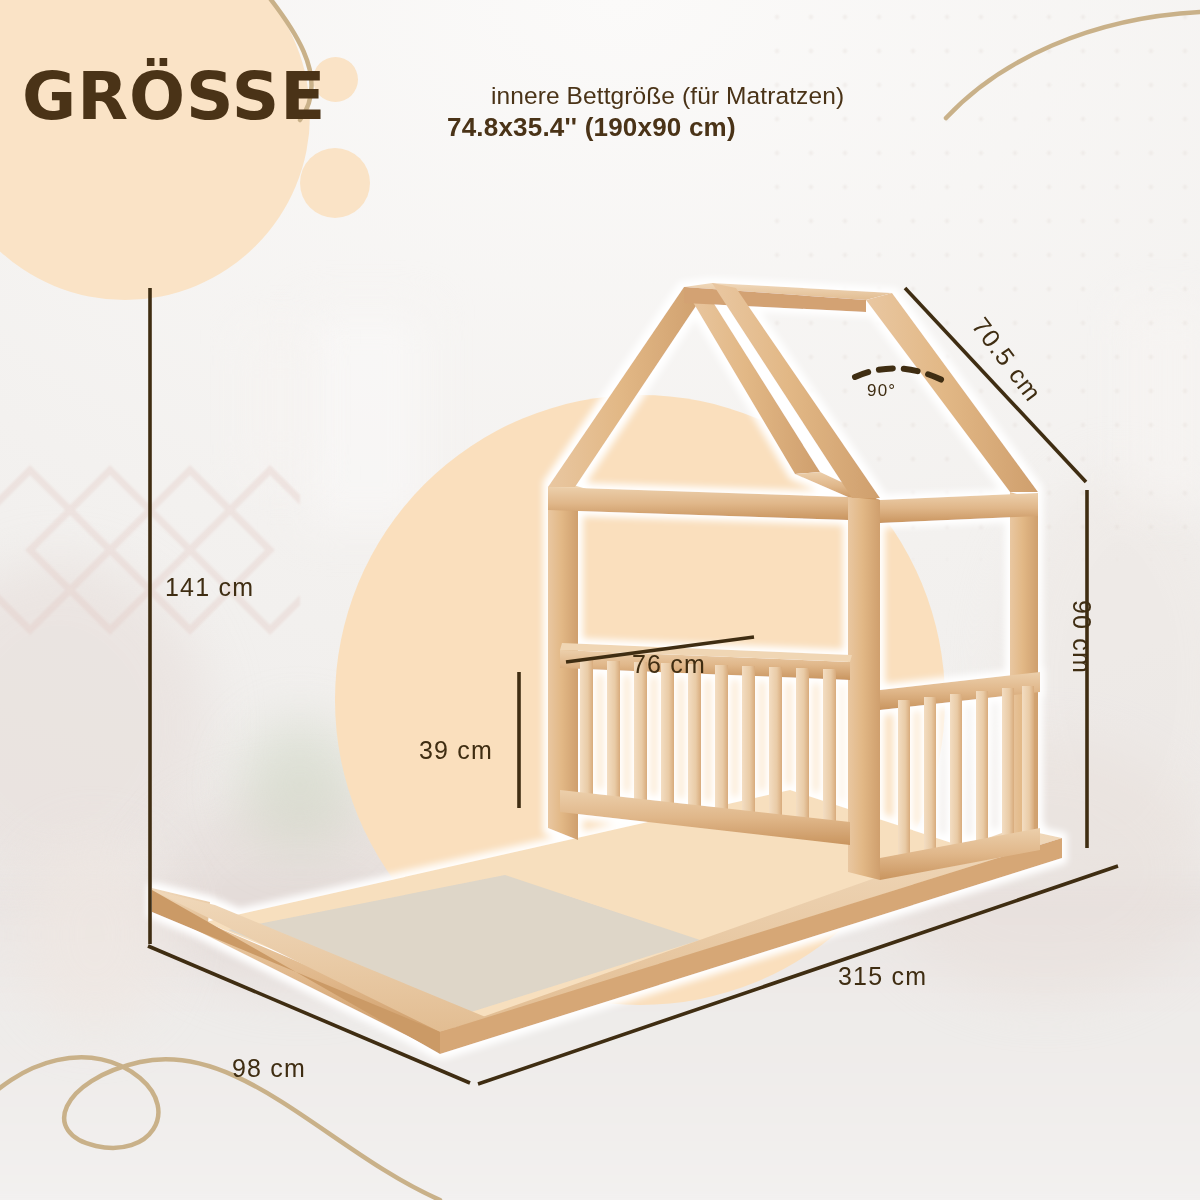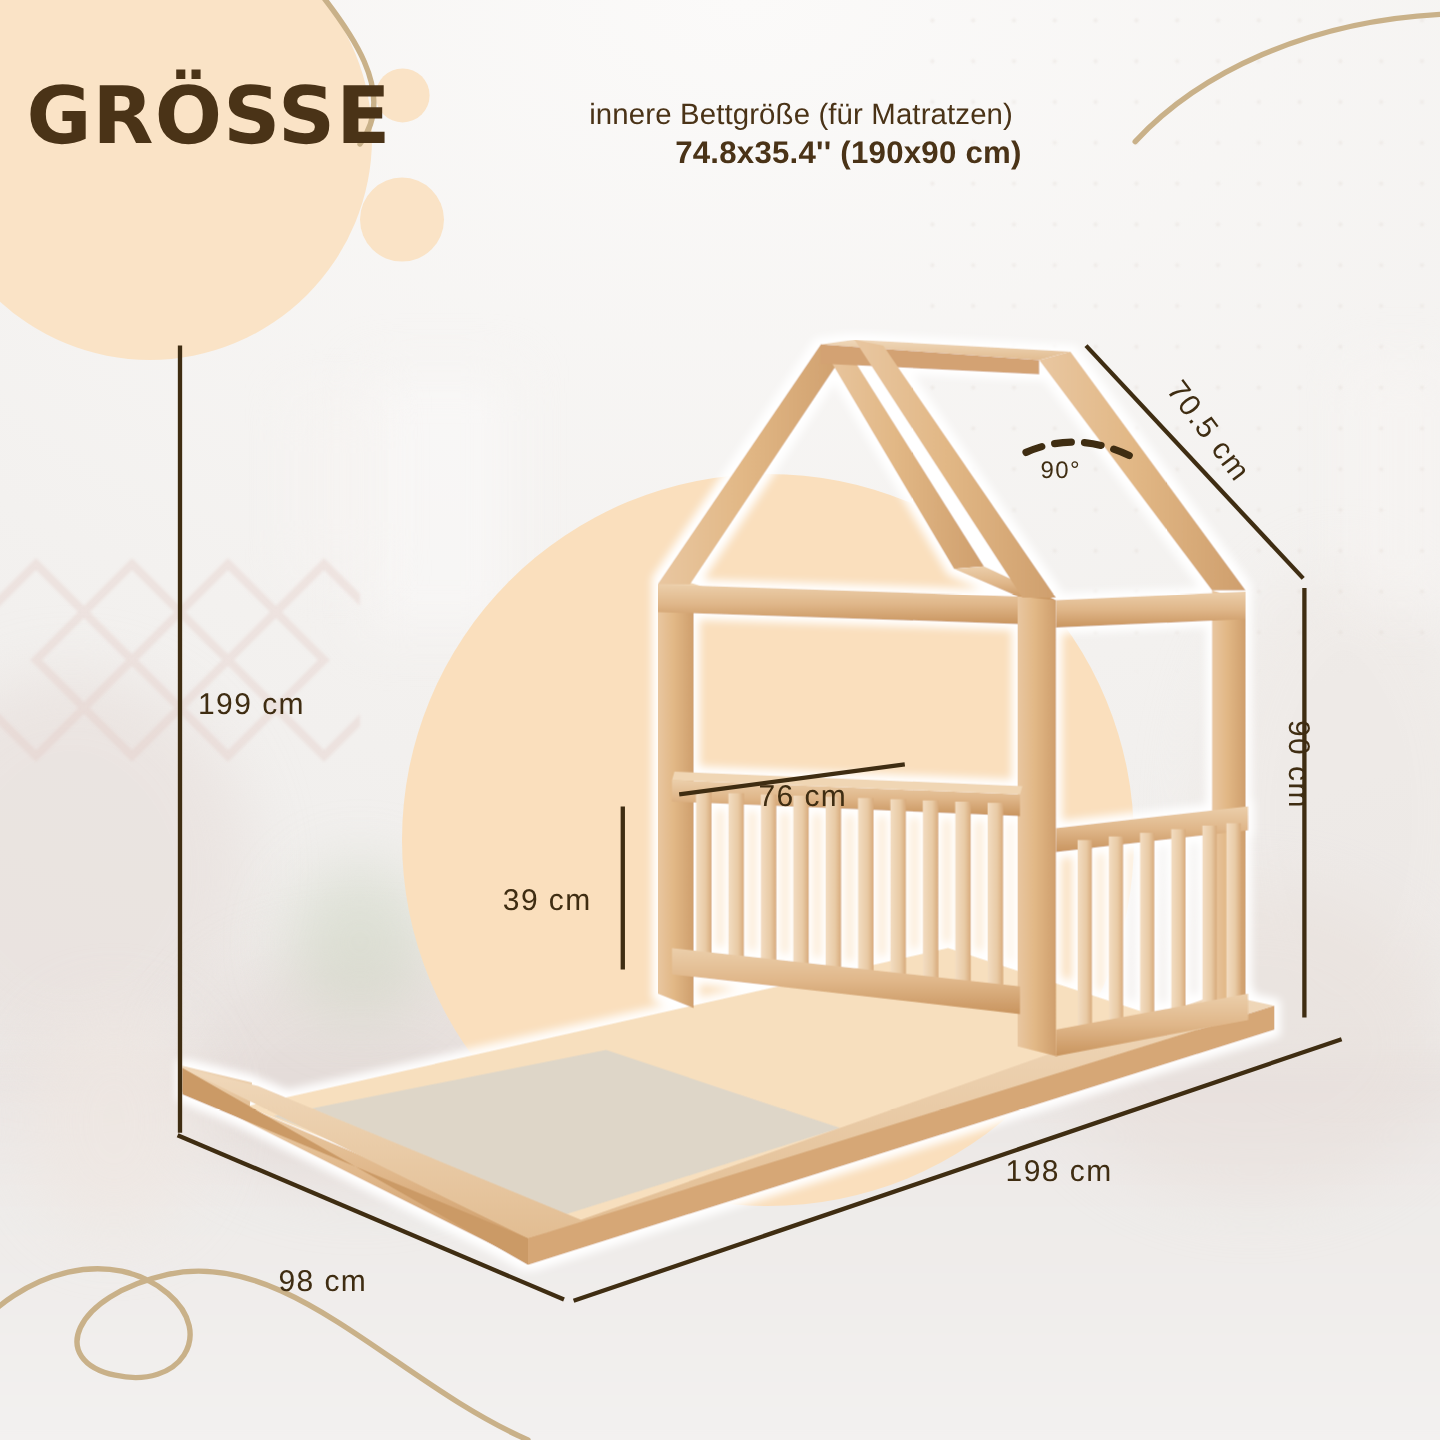--- a/index.html
+++ b/index.html
@@ -46,35 +46,35 @@
   }
 
   
   .title{
     position:absolute;left:22px;top:58px;
     font-size:66px;font-weight:700;letter-spacing:1px;color:#4a3317;
     font-family:"DejaVu Sans", sans-serif;
   }
   .sub-wrap{position:absolute;left:447px;top:82px;width:520px;color:#4a3317;}
   .sub-line1{font-size:24.5px;font-weight:400;line-height:1.16;letter-spacing:.1px;margin-left:44px;}
-  .sub-line2{font-size:26px;font-weight:700;line-height:1.22;letter-spacing:.2px;margin-top:2px;text-align:center;}
+  .sub-line2{font-size:26px;font-weight:700;line-height:1.22;letter-spacing:.2px;margin-top:2px;}
 
   
   .dim{
     position:absolute;color:#3f2d12;font-size:25px;font-weight:400;
     letter-spacing:1.2px;white-space:nowrap;
   }
   .dim-141{left:165px;top:573px;}
   .dim-39 {left:419px;top:736px;}
   .dim-76 {left:632px;top:604px;margin-top:46px;}
   .dim-198{left:838px;top:962px;}
   .dim-98 {left:232px;top:1010px;margin-top:44px;}
   .dim-705{left:989px;top:312px;transform:rotate(53deg);transform-origin:left top;}
   .dim-90cm{left:1096px;top:600px;transform:rotate(90deg);transform-origin:left top;}
-  .dim-90deg{left:867px;top:381px;font-size:20px;}
+  .dim-90deg{left:867px;top:381px;font-size:17px;}
 
   svg.overlay{position:absolute;inset:0;width:1200px;height:1200px;}
 </style>
 </head>
 <body>
 
 <div id="stage">
 
   <div class="bg-layer bg-base"></div>
 
@@ -246,22 +246,22 @@
     <path d="M855,377 Q898,358 944,381" stroke="#3f2d12" stroke-width="6" stroke-dasharray="14 11" stroke-linecap="round" fill="none"></path>
   </svg>
 
   <div class="title">GRÖSSE</div>
 
   <div class="sub-wrap">
     <div class="sub-line1">innere Bettgröße (für Matratzen)</div>
     <div class="sub-line2">74.8x35.4'' (190x90 cm)</div>
   </div>
 
-  <div class="dim dim-141">199 cm</div>
+  <div class="dim dim-141">141 cm</div>
   <div class="dim dim-39">39 cm</div>
   <div class="dim dim-76">76 cm</div>
-  <div class="dim dim-198">198 cm</div>
+  <div class="dim dim-198">315 cm</div>
   <div class="dim dim-98">98 cm</div>
   <div class="dim dim-705">70.5 cm</div>
   <div class="dim dim-90cm">90 cm</div>
   <div class="dim dim-90deg">90°</div>
 
 </div>
 
 </body></html>

